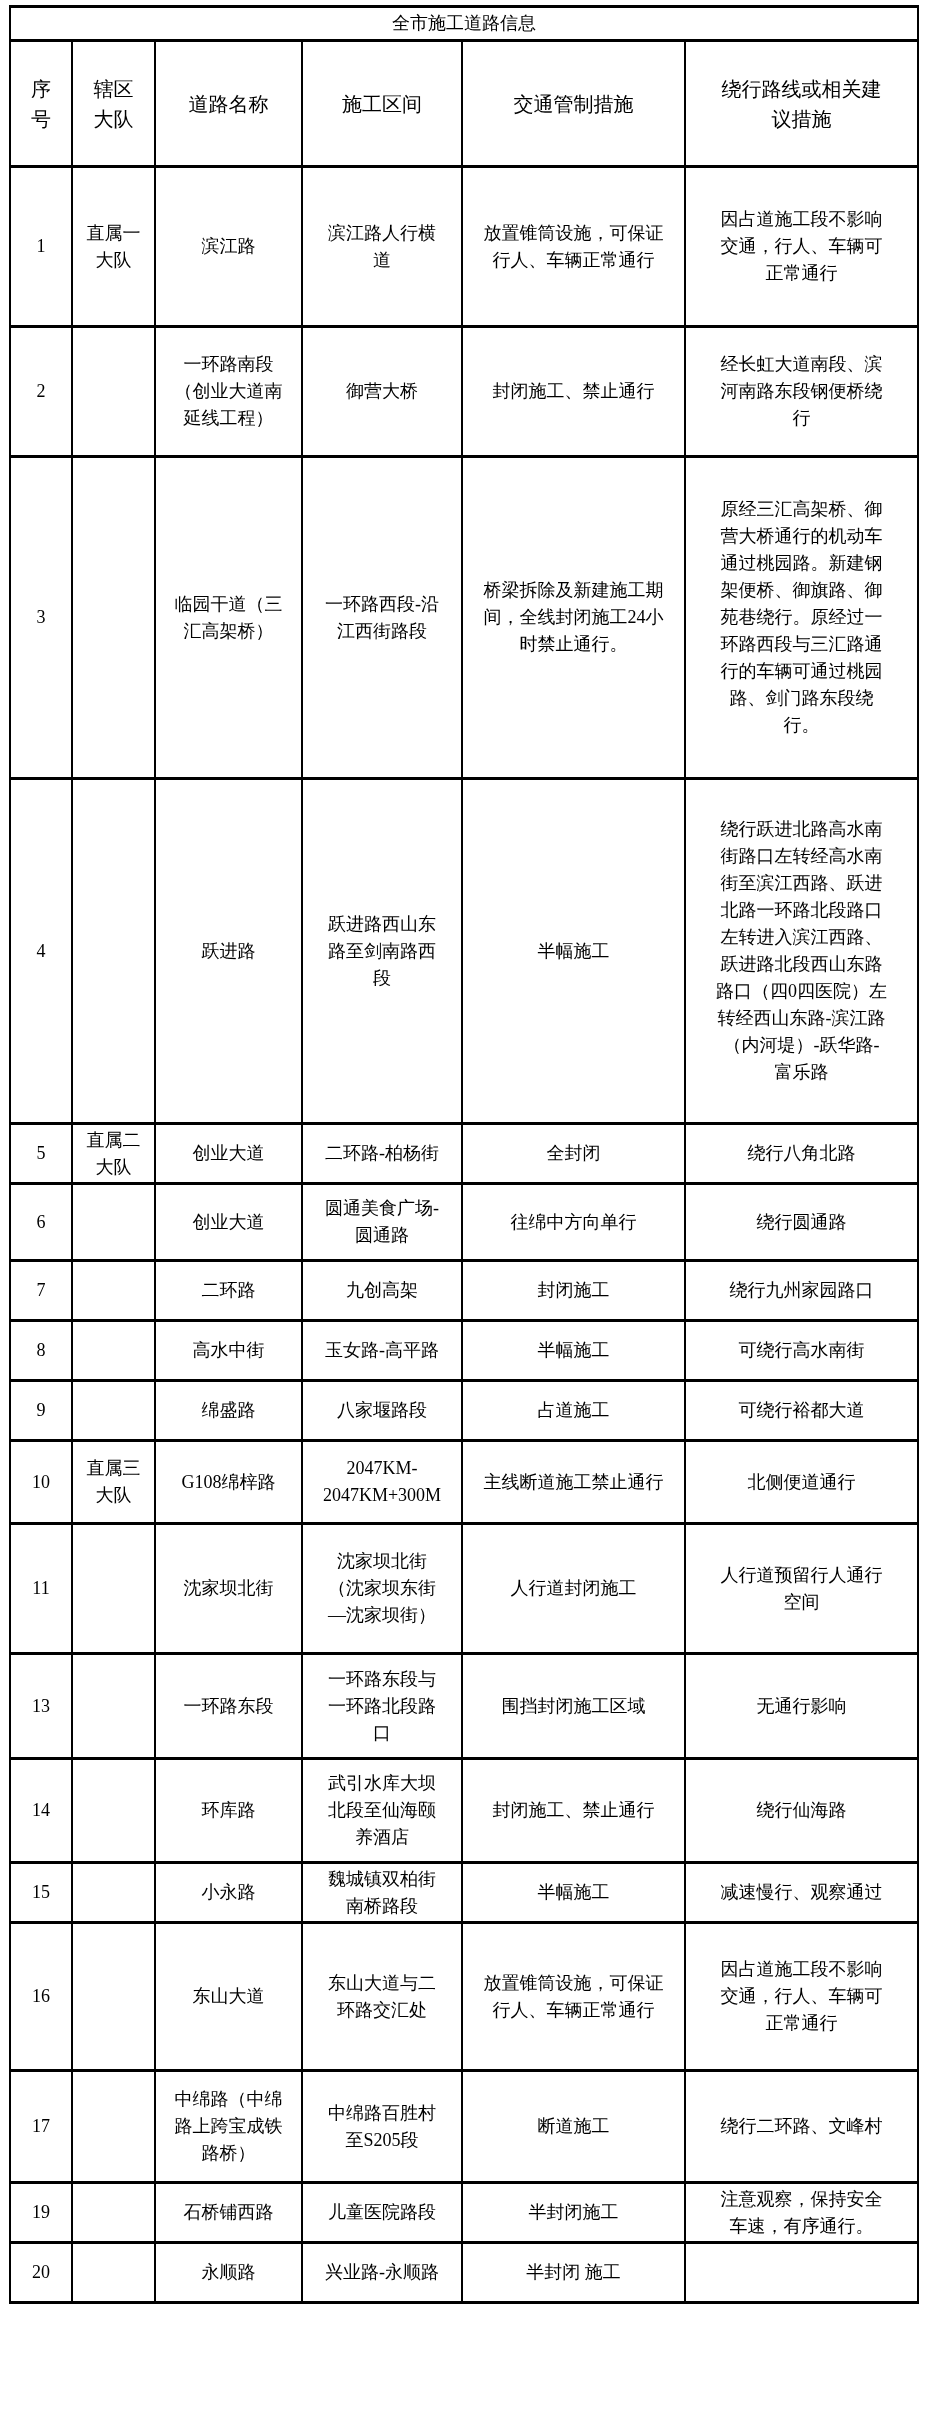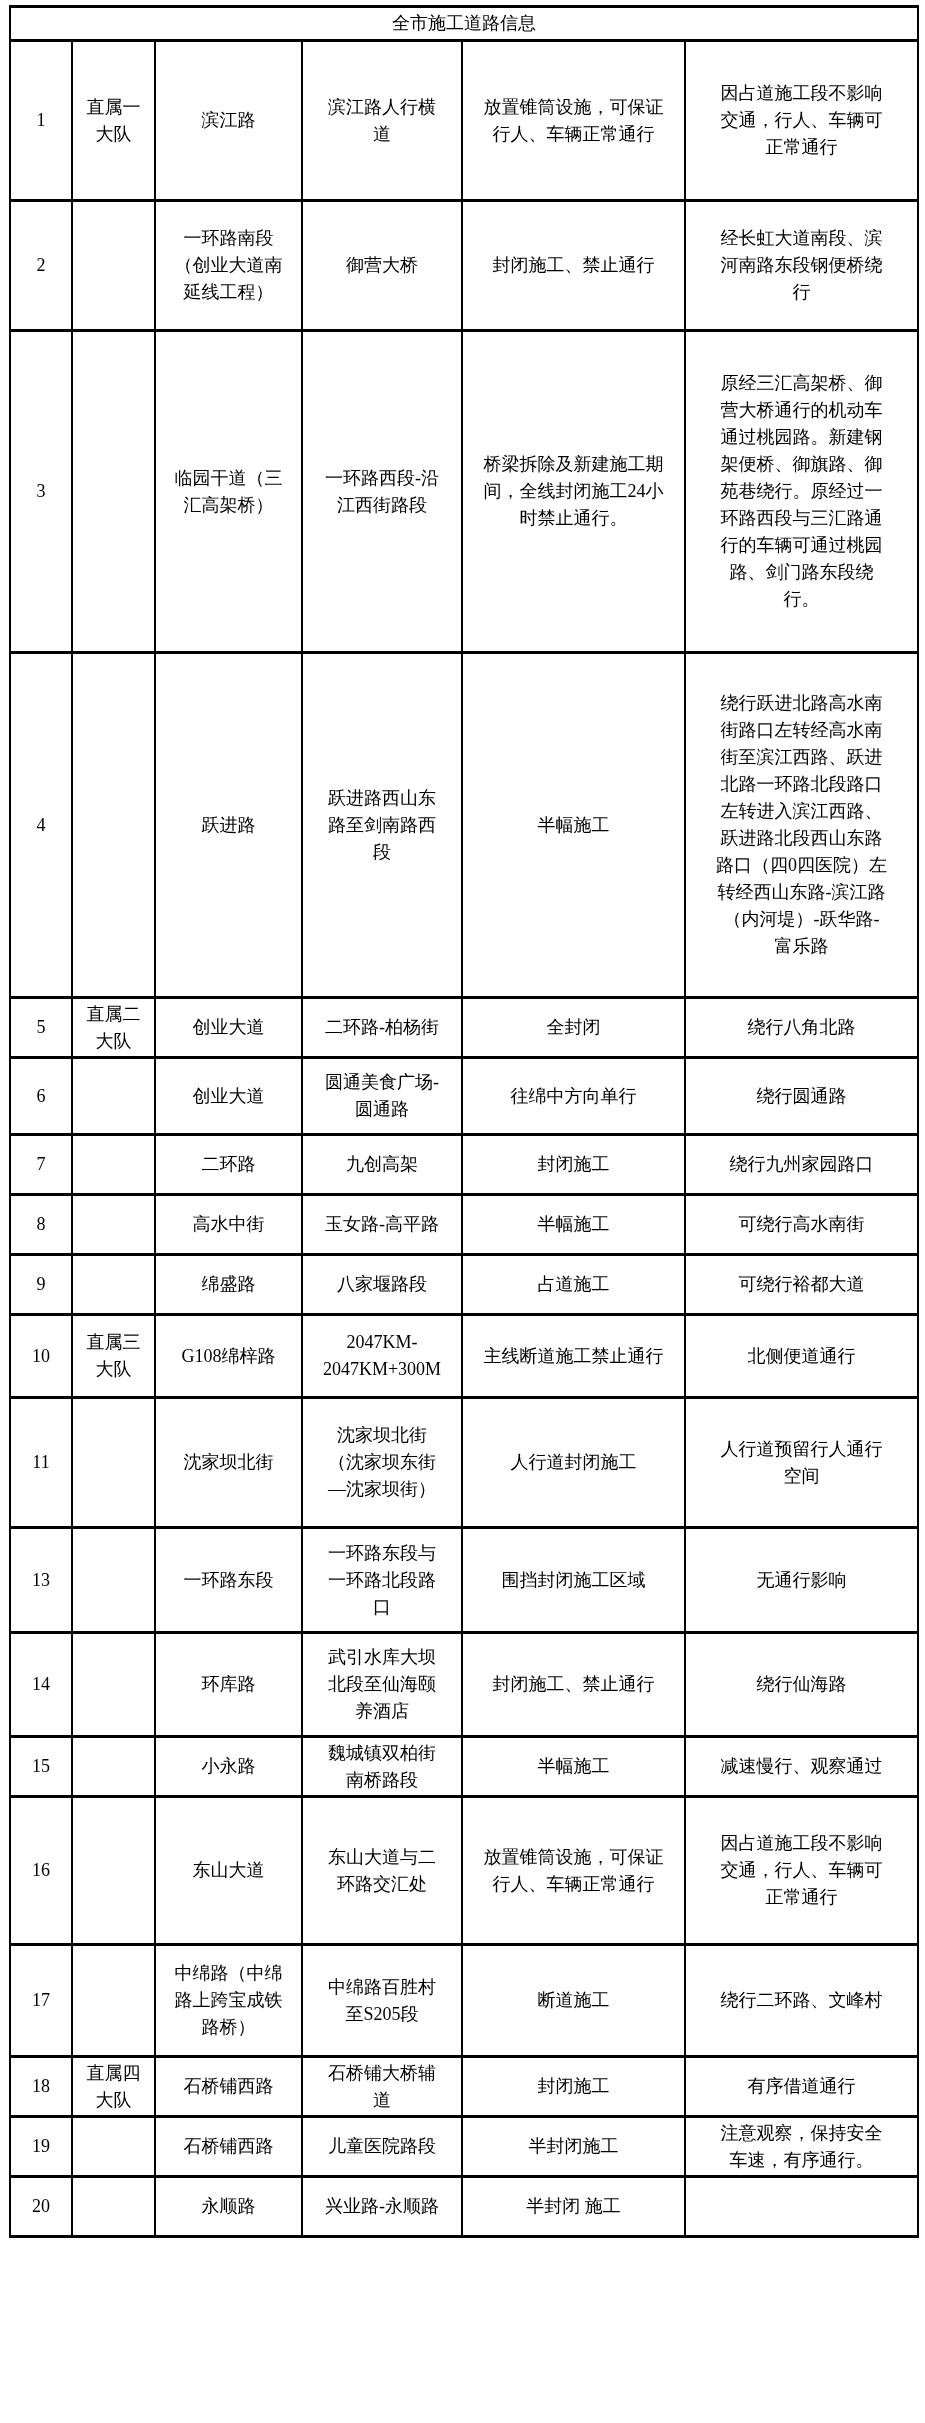--- a/index.html
+++ b/index.html
@@ -52,20 +52,30 @@
     <col style="width:83px">
     <col style="width:147px">
     <col style="width:160px">
     <col style="width:223px">
     <col style="width:233px">
   </colgroup>
   <thead>
     <tr>
       <td class="title-cell" colspan="6">全市施工道路信息</td>
     </tr>
+    <tr class="header-row">
+      <th>序号</th>
+      <th>辖区大队</th>
+      <th>道路名称</th>
+      <th>施工区间</th>
+      <th>交通管制措施</th>
+      <th>
+        <span class="hdr-constrain">绕行路线或相关建议措施</span>
+      </th>
+    </tr>
   </thead>
   <tbody id="rows-body">
       <tr style="height: 160px;">
     <td class="c-no">1</td>
     <td class="c-brigade">直属一大队</td>
     <td class="c-road">滨江路</td>
     <td class="c-section">滨江路人行横道</td>
     <td class="c-control">放置锥筒设施，可保证行人、车辆正常通行</td>
     <td class="c-detour">因占道施工段不影响交通，行人、车辆可正常通行</td>
   </tr>
@@ -182,28 +192,20 @@
     <td class="c-detour">因占道施工段不影响交通，行人、车辆可正常通行</td>
   </tr>
       <tr style="height: 112px;">
     <td class="c-no">17</td>
     <td class="c-brigade"></td>
     <td class="c-road">中绵路（中绵路上跨宝成铁路桥）</td>
     <td class="c-section">中绵路百胜村至S205段</td>
     <td class="c-control">断道施工</td>
     <td class="c-detour">绕行二环路、文峰村</td>
   </tr>
-      <tr style="height: 60px;">
-    <td class="c-no">18</td>
-    <td class="c-brigade">直属四大队</td>
-    <td class="c-road">石桥铺西路</td>
-    <td class="c-section">石桥铺大桥辅道</td>
-    <td class="c-control">封闭施工</td>
-    <td class="c-detour">有序借道通行</td>
-  </tr>
       <tr style="height: 59px;">
     <td class="c-no">19</td>
     <td class="c-brigade"></td>
     <td class="c-road">石桥铺西路</td>
     <td class="c-section">儿童医院路段</td>
     <td class="c-control">半封闭施工</td>
     <td class="c-detour">注意观察，保持安全车速，有序通行。</td>
   </tr>
       <tr style="height: 48px;">
     <td class="c-no">20</td>

